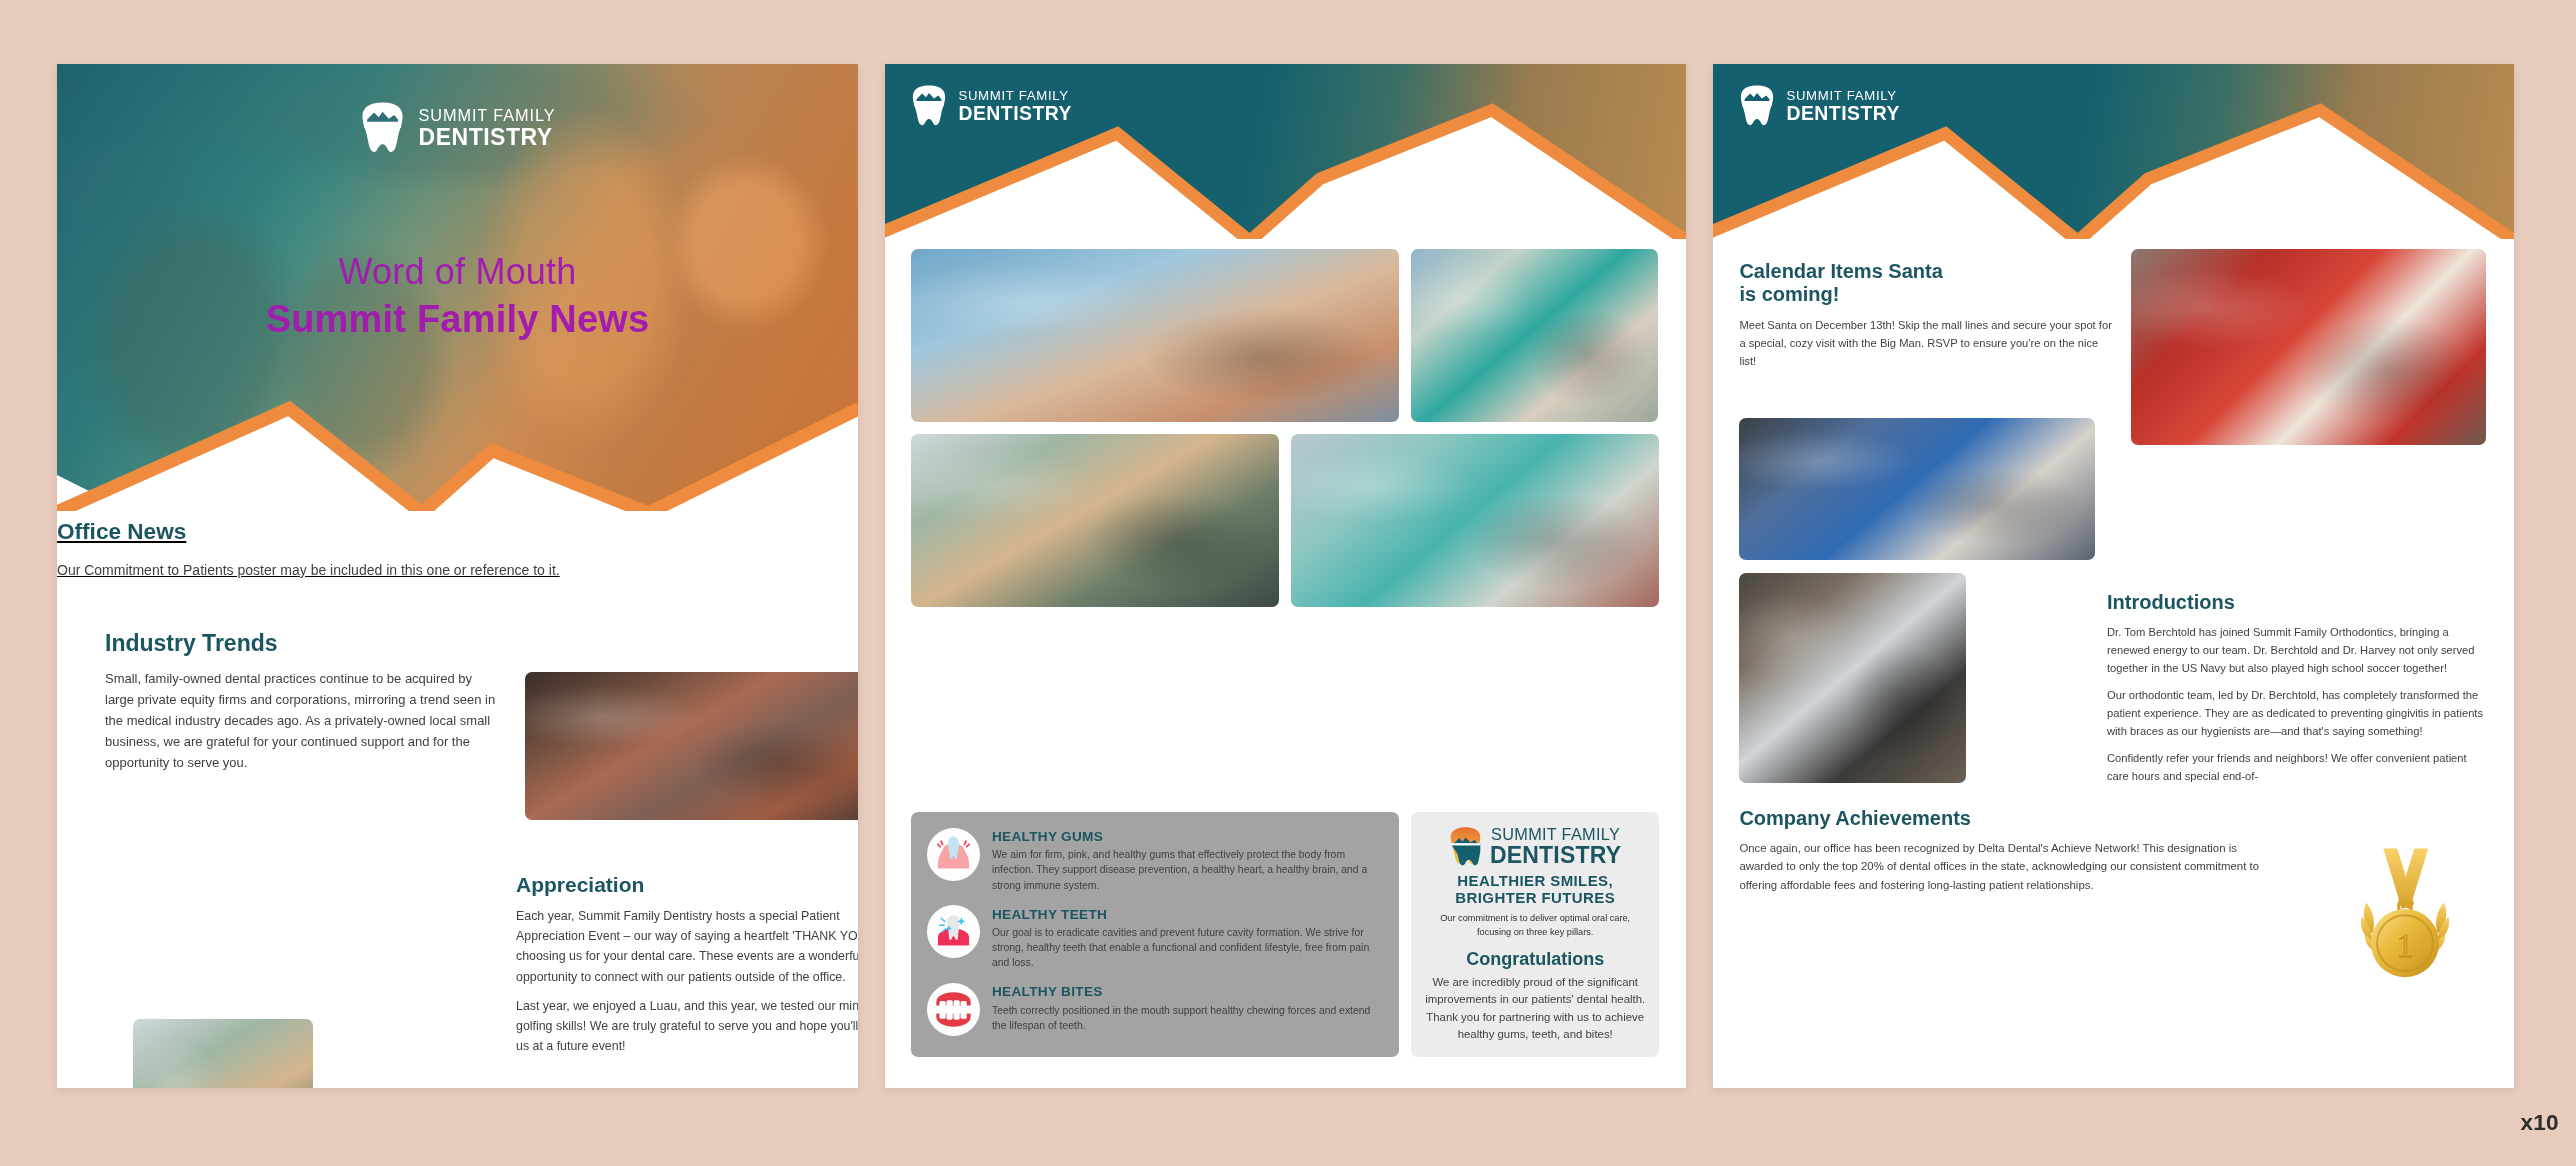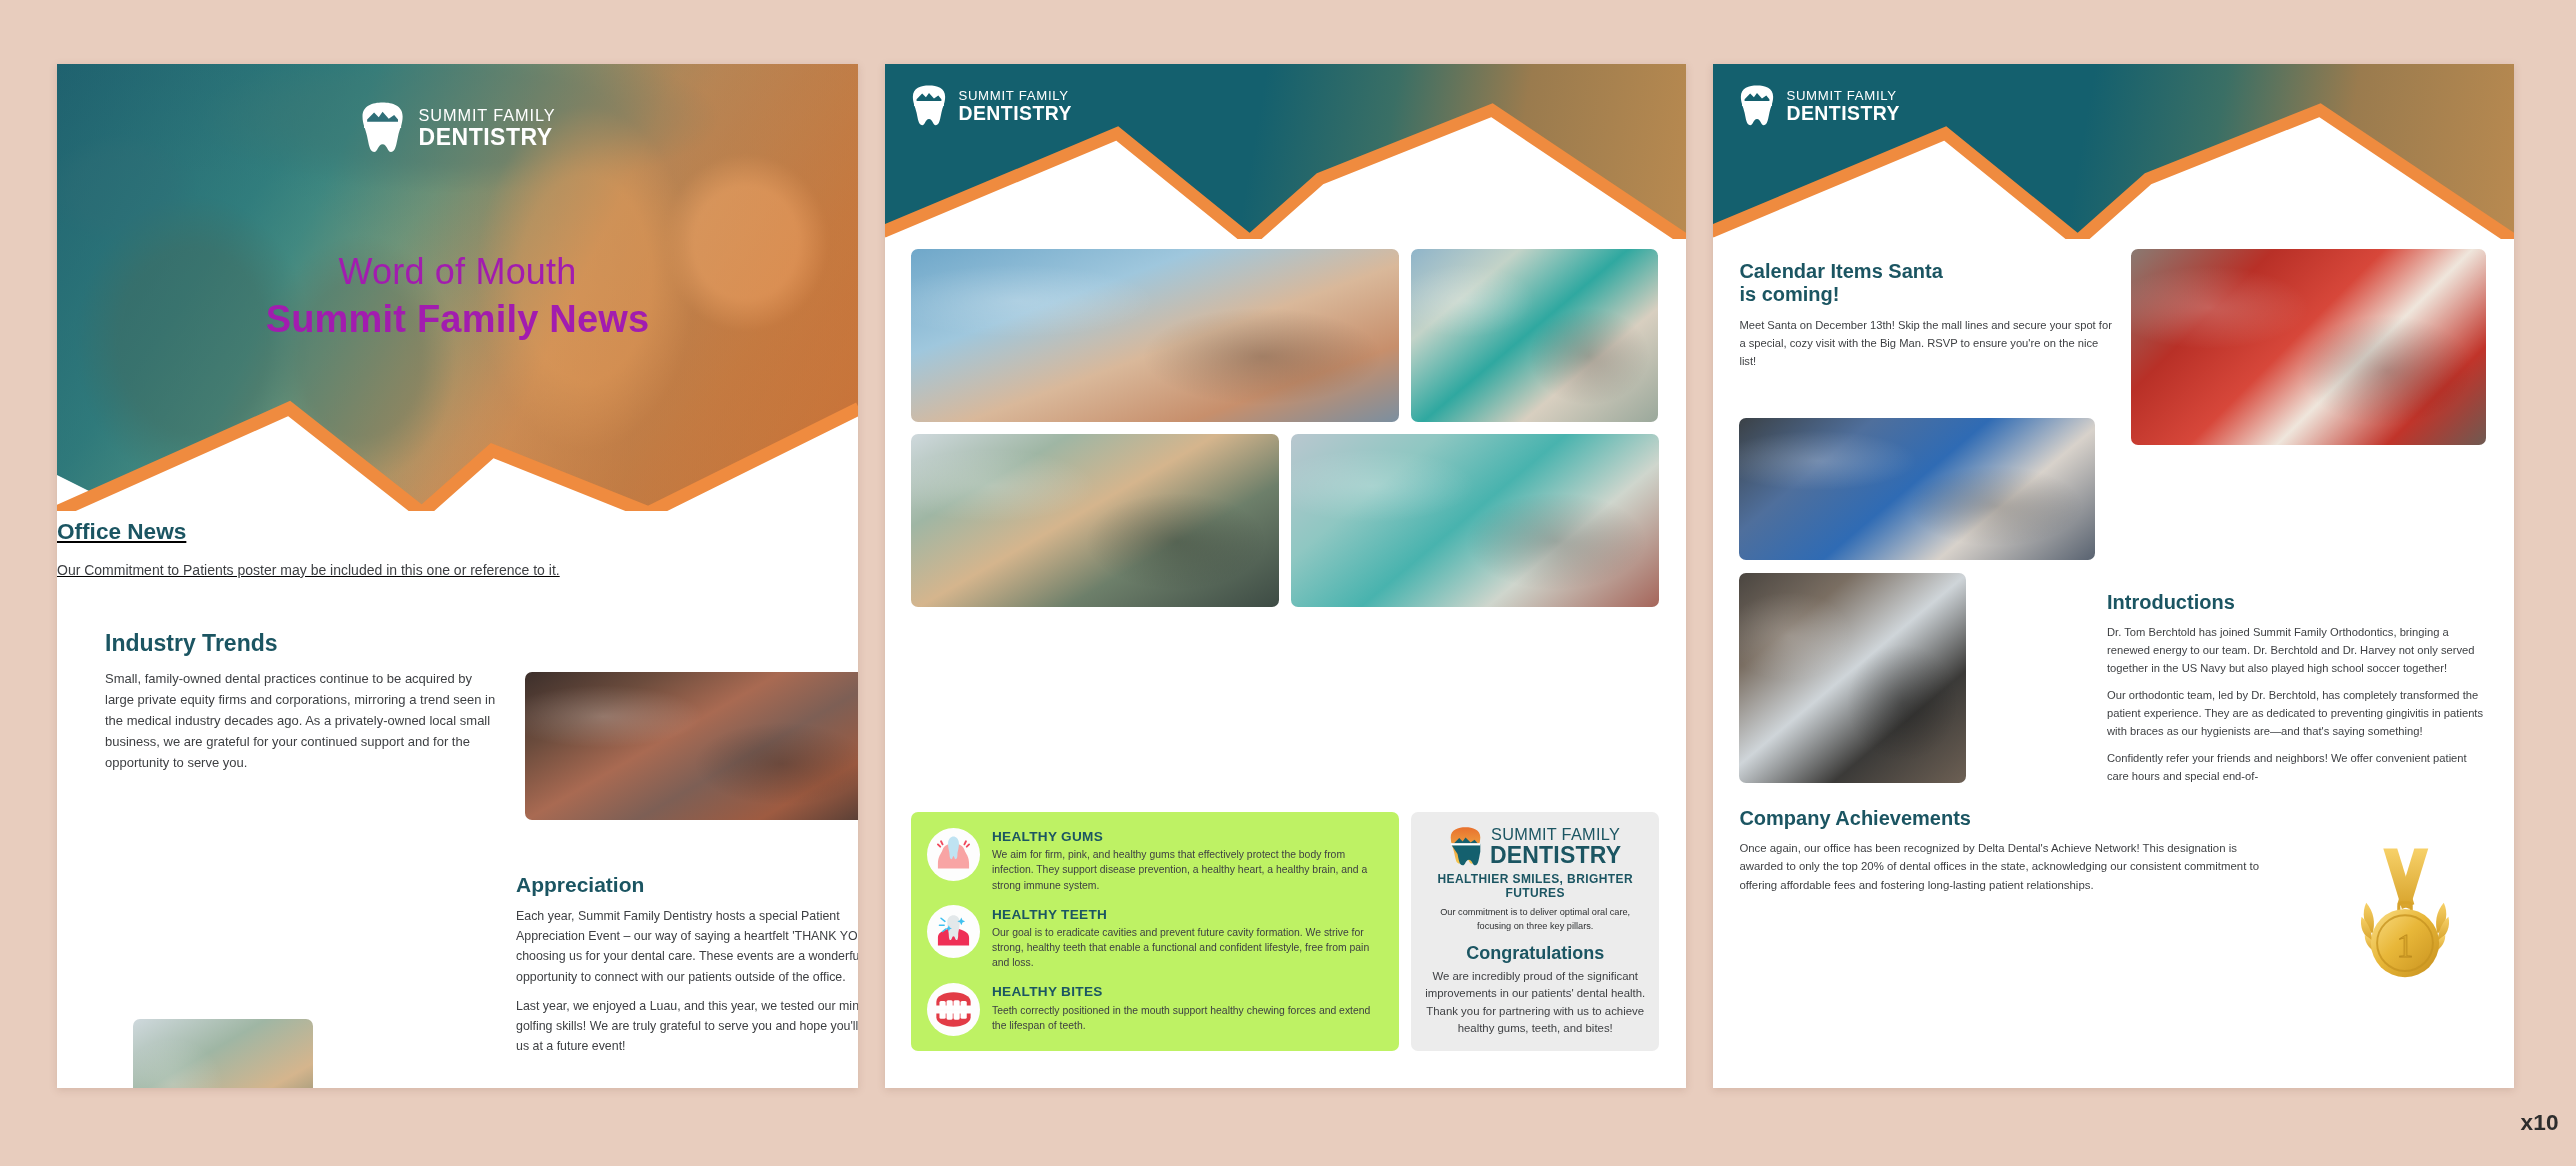--- a/index.html
+++ b/index.html
@@ -80,34 +80,34 @@
   .sec-app p{font-size:12.4px;line-height:1.62;margin:9.3px 0 0 0;}
 
   
   .p2-photos{position:absolute;left:26px;top:185px;width:748px;}
   .p2-row{display:flex;gap:12.4px;}
   .p2-row + .p2-row{margin-top:12.4px;}
   .ph{border-radius:7px;overflow:hidden;position:relative;}
 
   
   .p2-bottom{position:absolute;left:26px;top:748px;width:748px;display:flex;gap:12.4px;}
-  .card-pillars{flex:0 0 488px;background:#bef264;border-radius:7px;padding:15.6px 17px 12.4px 15.6px;box-sizing:border-box;}
+  .card-pillars{flex:0 0 488px;background:#a3a3a3;border-radius:7px;padding:15.6px 17px 12.4px 15.6px;box-sizing:border-box;}
   .pillar{display:flex;gap:12.4px;align-items:flex-start;}
   .pillar + .pillar{margin-top:12.4px;}
   .pill-ic{flex:0 0 53px;height:53px;border-radius:50%;background:#fdfdfd;position:relative;overflow:hidden;}
   .pill-tx{flex:1;padding-top:1.6px;}
   .pill-h{font-size:13.6px;font-weight:700;color:#1b5562;letter-spacing:0.3px;}
   .pill-b{font-size:10.4px;line-height:1.46;color:#3d3f42;margin-top:3.1px;}
 
   .card-congrats{flex:1;background:#ececec;border-radius:7px;padding:14px 12.4px;box-sizing:border-box;text-align:center;}
   .cg-logo{display:flex;align-items:center;justify-content:center;gap:7.8px;}
   .cg-tooth{width:33px;height:40px;position:relative;}
   .cg-l1{font-size:16.3px;color:#1b5562;letter-spacing:0.3px;line-height:1;}
   .cg-l2{font-size:23px;color:#1b5562;font-weight:700;letter-spacing:0.2px;line-height:1;margin-top:1.6px;}
-  .cg-tag{font-size:12px;font-weight:700;color:#1b5562;letter-spacing:0.4px;margin-top:5.4px;}
+  .cg-tag{font-size:15px;font-weight:700;color:#1b5562;letter-spacing:0.4px;margin-top:5.4px;}
   .cg-commit{font-size:9.2px;color:#2e3032;margin-top:6.2px;line-height:1.42;}
   .cg-head{font-size:18px;font-weight:700;color:#1b5562;margin-top:10px;}
   .cg-body{font-size:11.4px;color:#3d3f42;line-height:1.5;margin-top:4.7px;}
 
   
   .p3-cal{position:absolute;left:26.4px;top:196px;width:373px;}
   .p3-cal .h2{font-size:20px;line-height:1.16;}
   .p3-cal p{font-size:11.2px;line-height:1.62;margin:9.3px 0 0 0;}
   .ph-santa{position:absolute;left:418px;top:185px;width:355px;height:196px;border-radius:7px;overflow:hidden;}
   .ph-staff{position:absolute;left:26.4px;top:354px;width:356px;height:142px;border-radius:7px;overflow:hidden;}

